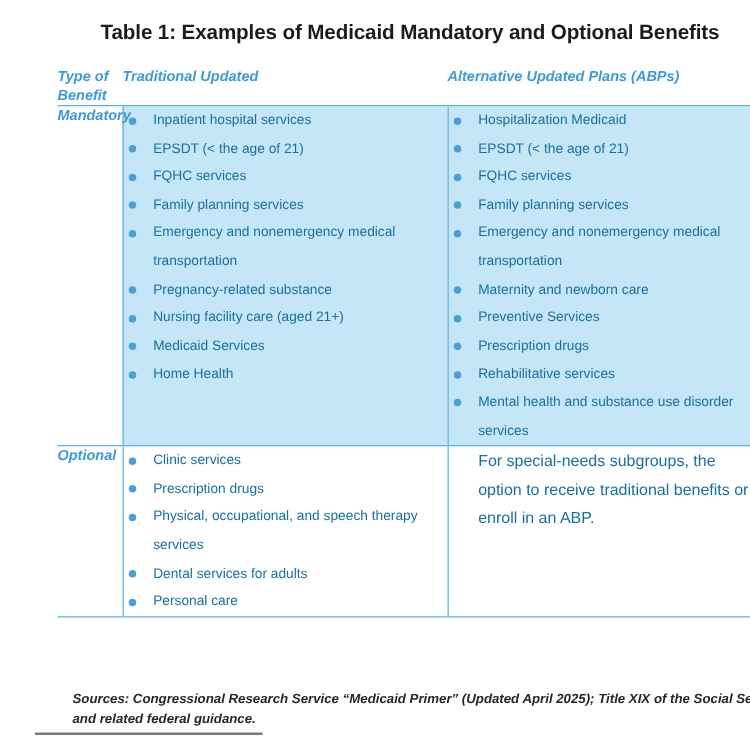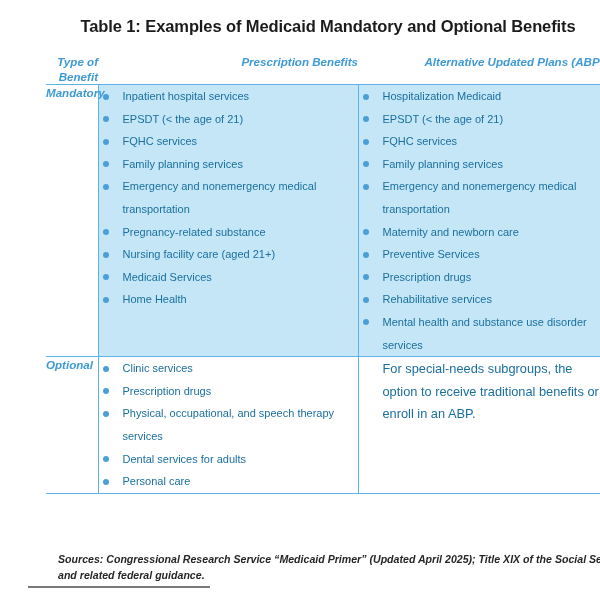--- a/index.html
+++ b/index.html
@@ -55,21 +55,21 @@
   }
 
   
   .hdr-cell {
     font-style: italic;
     font-weight: 700;
     font-size: 11.6px;
     line-height: 15px;
     color: #3e9ad4;
     padding: 0 0 7px 0;
-    text-align: right;
+    text-align: left;
   }
   .hdr-type { padding-right: 6px; }
   .hdr-trad { padding-left: 11px; }
   .hdr-abp  { padding-left: 11px; }
 
   
   .row-line > td {
     border-top: 1.6px solid #5cb3e4;
   }
 
@@ -168,21 +168,21 @@
   <table class="tbl">
     <colgroup>
       <col class="c-type">
       <col class="c-trad">
       <col class="c-abp">
     </colgroup>
 
     <thead>
       <tr>
         <th class="hdr-cell hdr-type">Type of Benefit</th>
-        <th class="hdr-cell hdr-trad">Prescription Benefits</th>
+        <th class="hdr-cell hdr-trad">Traditional Updated</th>
         <th class="hdr-cell hdr-abp">Alternative Updated Plans (ABPs)</th>
       </tr>
     </thead>
 
     <tbody>
 
       <tr class="row-line shaded">
         <td class="cell-type">Mandatory</td>
         <td class="cell-body pad-bottom-lg">
           <ul class="blist">

